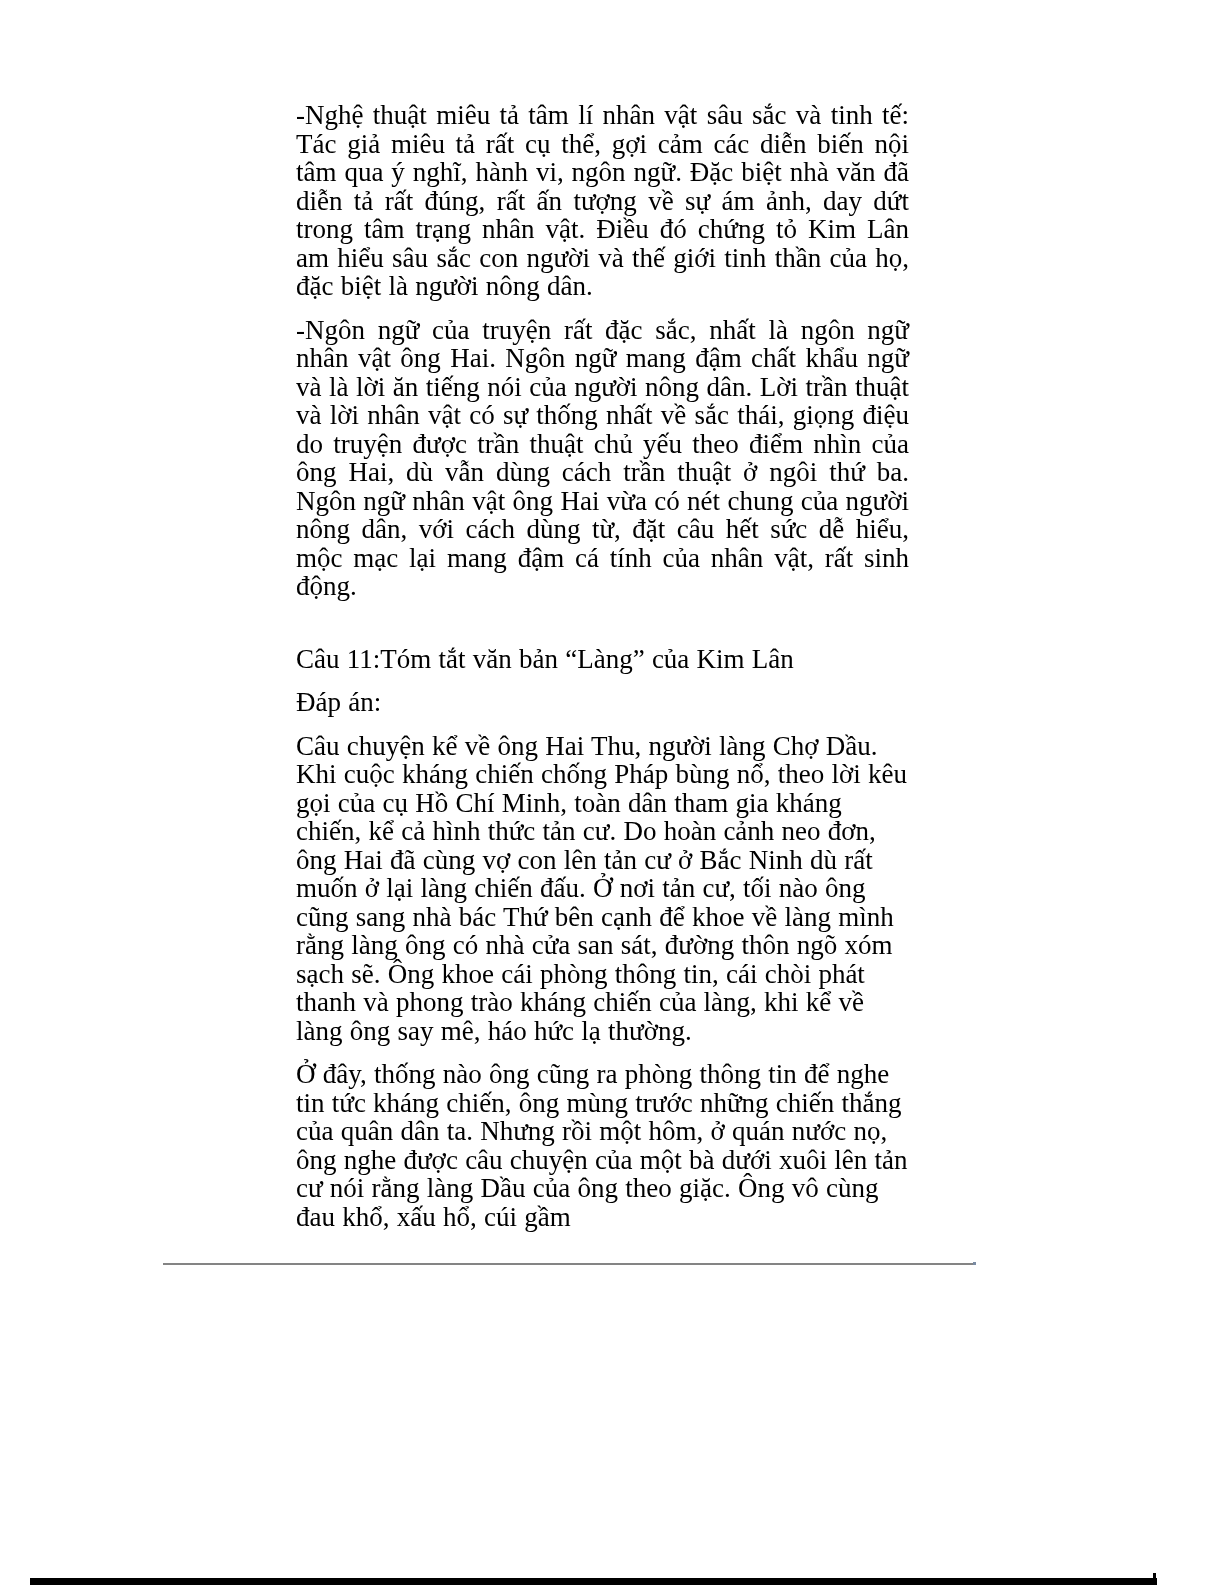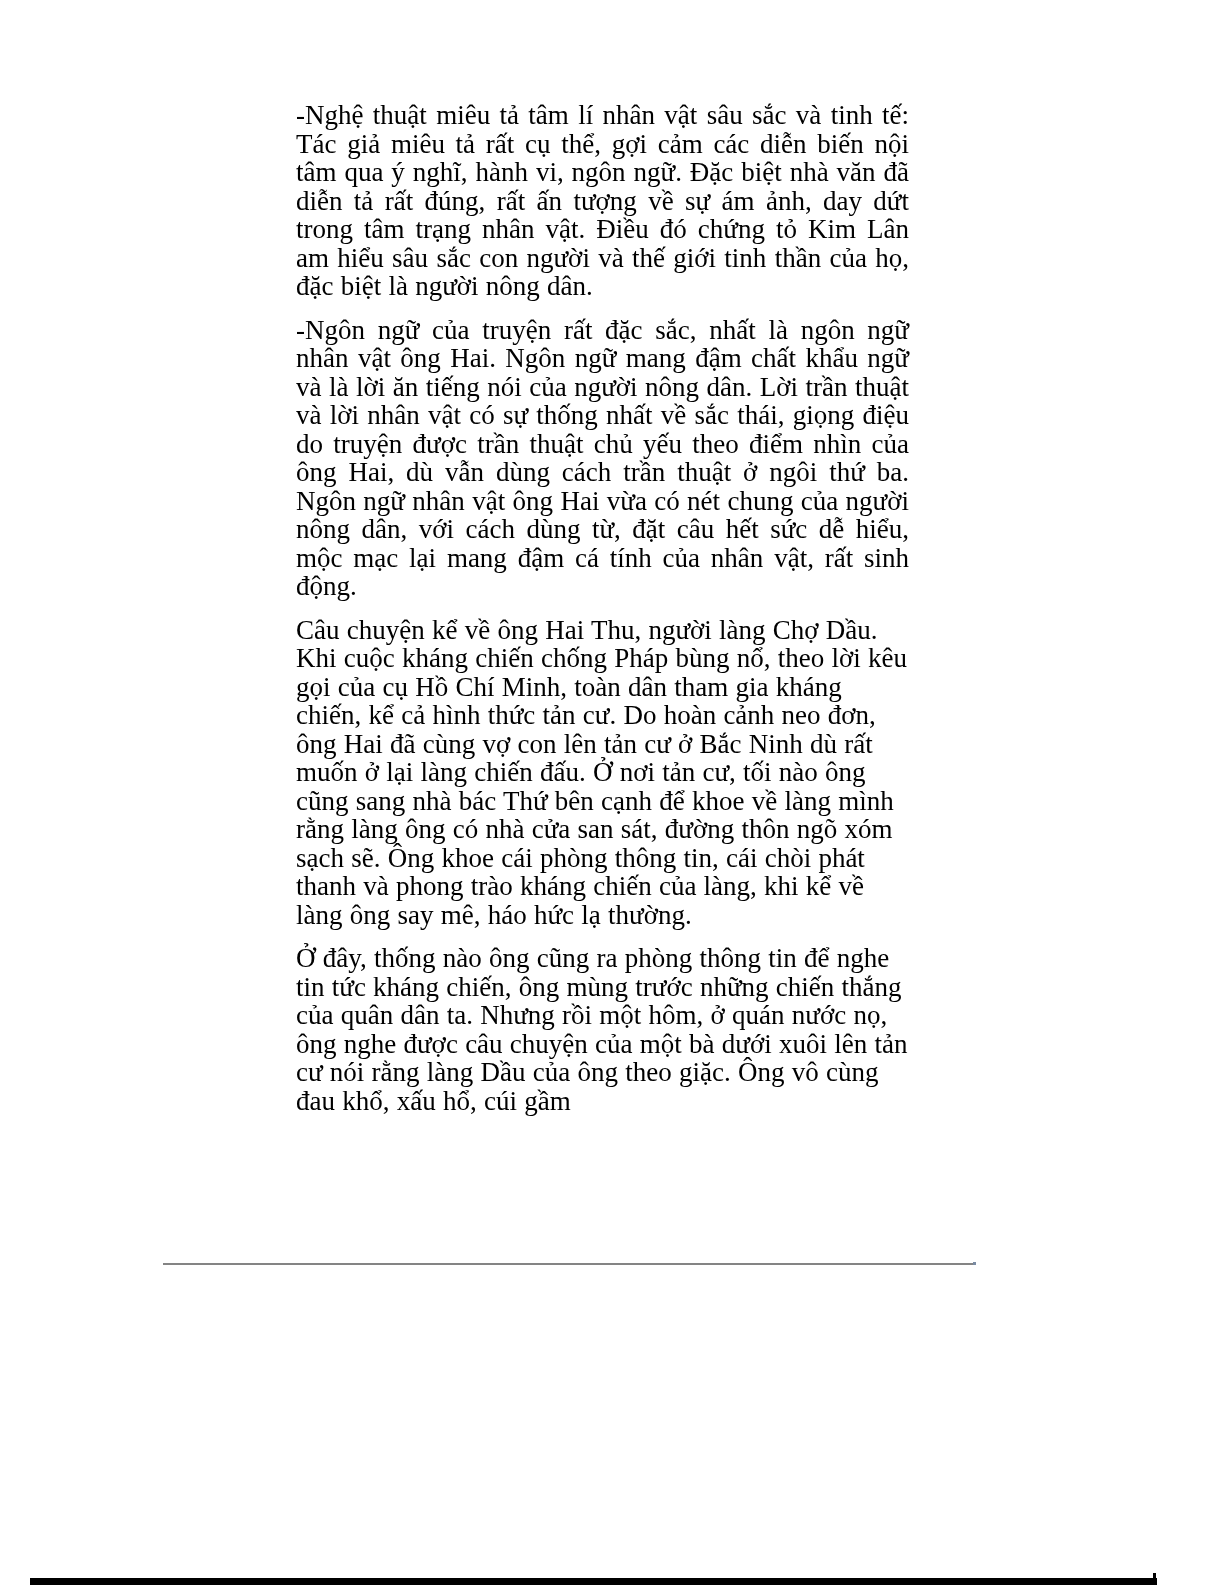--- a/index.html
+++ b/index.html
@@ -58,20 +58,22 @@
     background: #000000;
   }
 </style>
 </head>
 <body>
 
 <div class="page">
   <div class="content">
     <p class="para justify">-Nghệ thuật miêu tả tâm lí nhân vật sâu sắc và tinh tế: Tác giả miêu tả rất cụ thể, gợi cảm các diễn biến nội tâm qua ý nghĩ, hành vi, ngôn ngữ. Đặc biệt nhà văn đã diễn tả rất đúng, rất ấn tượng về sự ám ảnh, day dứt trong tâm trạng nhân vật. Điều đó chứng tỏ Kim Lân am hiểu sâu sắc con người và thế giới tinh thần của họ, đặc biệt là người nông dân.</p>
     <p class="para justify">-Ngôn ngữ của truyện rất đặc sắc, nhất là ngôn ngữ nhân vật ông Hai. Ngôn ngữ mang đậm chất khẩu ngữ và là lời ăn tiếng nói của người nông dân. Lời trần thuật và lời nhân vật có sự thống nhất về sắc thái, giọng điệu do truyện được trần thuật chủ yếu theo điểm nhìn của ông Hai, dù vẫn dùng cách trần thuật ở ngôi thứ ba. Ngôn ngữ nhân vật ông Hai vừa có nét chung của người nông dân, với cách dùng từ, đặt câu hết sức dễ hiểu, mộc mạc lại mang đậm cá tính của nhân vật, rất sinh động.</p>
+    <p class="para question">Câu 11:Tóm tắt văn bản “Làng” của Kim Lân</p>
+    <p class="para">Đáp án:</p>
     <p class="para">Câu chuyện kể về ông Hai Thu, người làng Chợ Dầu. Khi cuộc kháng chiến chống Pháp bùng nổ, theo lời kêu gọi của cụ Hồ Chí Minh, toàn dân tham gia kháng chiến, kể cả hình thức tản cư. Do hoàn cảnh neo đơn, ông Hai đã cùng vợ con lên tản cư ở Bắc Ninh dù rất muốn ở lại làng chiến đấu. Ở nơi tản cư, tối nào ông cũng sang nhà bác Thứ bên cạnh để khoe về làng mình rằng làng ông có nhà cửa san sát, đường thôn ngõ xóm sạch sẽ. Ông khoe cái phòng thông tin, cái chòi phát thanh và phong trào kháng chiến của làng, khi kể về làng ông say mê, háo hức lạ thường.</p>
     <p class="para">Ở đây, thống nào ông cũng ra phòng thông tin để nghe tin tức kháng chiến, ông mùng trước những chiến thắng của quân dân ta. Nhưng rồi một hôm, ở quán nước nọ, ông nghe được câu chuyện của một bà dưới xuôi lên tản cư nói rằng làng Dầu của ông theo giặc. Ông vô cùng đau khổ, xấu hổ, cúi gầm</p>
   </div>
 
   <div class="divider"></div>
   <div class="divider-dot"></div>
   <div class="next-page-edge"></div>
   <div class="next-page-corner"></div>
 </div>
 

